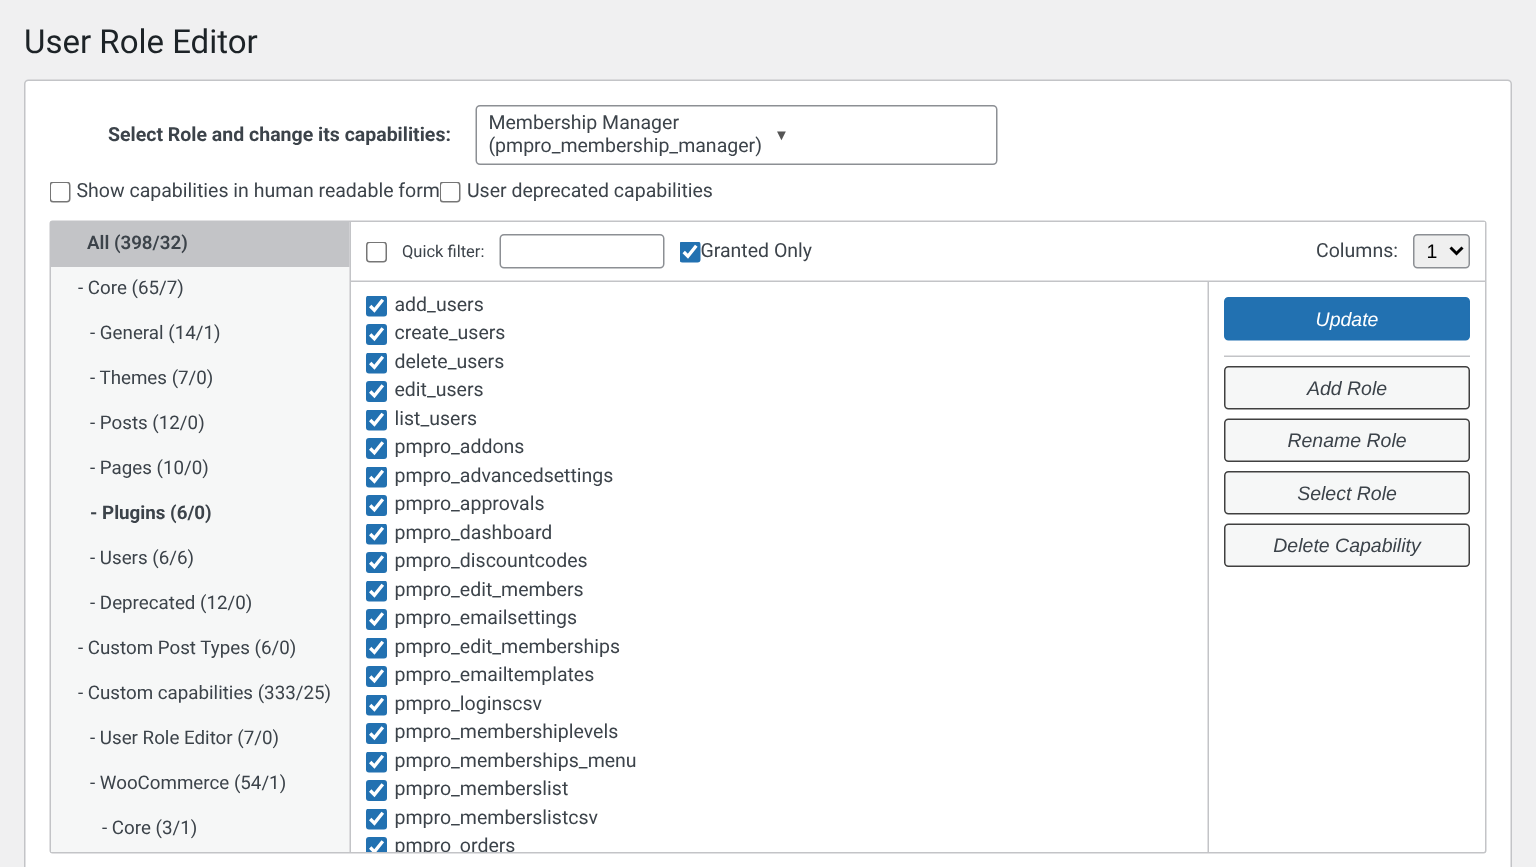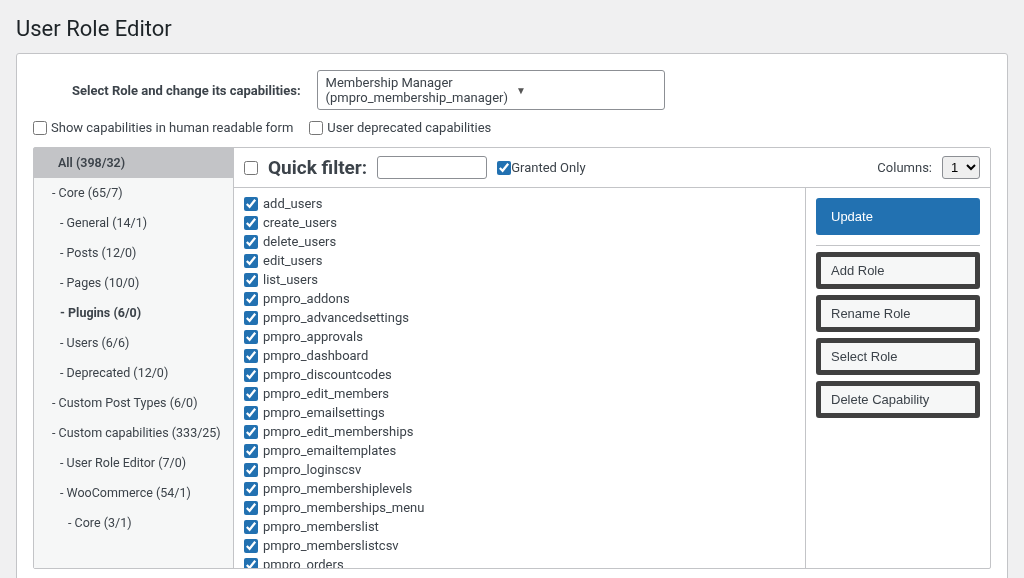--- a/index.html
+++ b/index.html
@@ -46,21 +46,20 @@
       min-width: 280px;
       cursor: pointer;
       justify-content: space-between;
       gap: 8px;
     }
     .role-dropdown span { flex: 1; }
     .role-dropdown .arrow { color: #555; font-size: 10px; }
     .checkboxes-row {
       display: flex;
       align-items: center;
-      gap: 16px;
       margin-bottom: 12px;
       flex-wrap: wrap;
     }
     .checkbox-item {
       display: flex;
       align-items: center;
       gap: 4px;
       cursor: pointer;
     }
     .checkbox-item input[type="checkbox"] {
@@ -103,22 +102,21 @@
       border-bottom: 1px solid #c3c4c7;
       gap: 10px;
       background: #fff;
     }
     .filter-checkbox {
       width: 14px;
       height: 14px;
       cursor: pointer;
     }
     .quick-filter-label {
-      font-size: 19px;
-      font-weight: bold;
+      font-size: 11px;
     }
     .quick-filter-input {
       border: 1px solid #8c8f94;
       border-radius: 3px;
       padding: 3px 6px;
       font-size: 13px;
       width: 110px;
     }
     .granted-only-check {
       display: flex;
@@ -166,27 +164,28 @@
       min-width: 185px;
       padding: 10px;
       border-left: 1px solid #c3c4c7;
       display: flex;
       flex-direction: column;
       gap: 6px;
     }
     .btn {
       width: 100%;
       padding: 6px 10px;
-      border: 5px solid #404040;
+      border: 1px solid #404040;
       border-radius: 3px;
       background: #f6f7f7;
       color: #3c434a;
       cursor: pointer;
       font-size: 13px;
-      text-align: left;
+      text-align: center;
+      font-style: italic;
     }
     .btn-primary {
       background: #2271b1;
       border-color: #2271b1;
       color: #fff;
     }
     .divider {
       border: none;
       border-top: 1px solid #c3c4c7;
       margin: 4px 0 0;
@@ -217,20 +216,21 @@
       <span>User deprecated capabilities</span>
     </label>
   </div>
 
   <div class="main-layout">
 
     <div class="sidebar" id="sidebar-list">
     <div class="sidebar-item active" style="padding-left: 24px;">All (398/32)</div>
         <div class="sidebar-item" style="padding-left: 18px;">- Core (65/7)</div>
         <div class="sidebar-item" style="padding-left: 26px;">- General (14/1)</div>
+        <div class="sidebar-item" style="padding-left: 26px;">- Themes (7/0)</div>
         <div class="sidebar-item" style="padding-left: 26px;">- Posts (12/0)</div>
         <div class="sidebar-item" style="padding-left: 26px;">- Pages (10/0)</div>
         <div class="sidebar-item" style="padding-left: 26px; font-weight: bold;">- Plugins (6/0)</div>
         <div class="sidebar-item" style="padding-left: 26px;">- Users (6/6)</div>
         <div class="sidebar-item" style="padding-left: 26px;">- Deprecated (12/0)</div>
         <div class="sidebar-item" style="padding-left: 18px;">- Custom Post Types (6/0)</div>
         <div class="sidebar-item" style="padding-left: 18px;">- Custom capabilities (333/25)</div>
         <div class="sidebar-item" style="padding-left: 26px;">- User Role Editor (7/0)</div>
         <div class="sidebar-item" style="padding-left: 26px;">- WooCommerce (54/1)</div>
         <div class="sidebar-item" style="padding-left: 34px;">- Core (3/1)</div>

